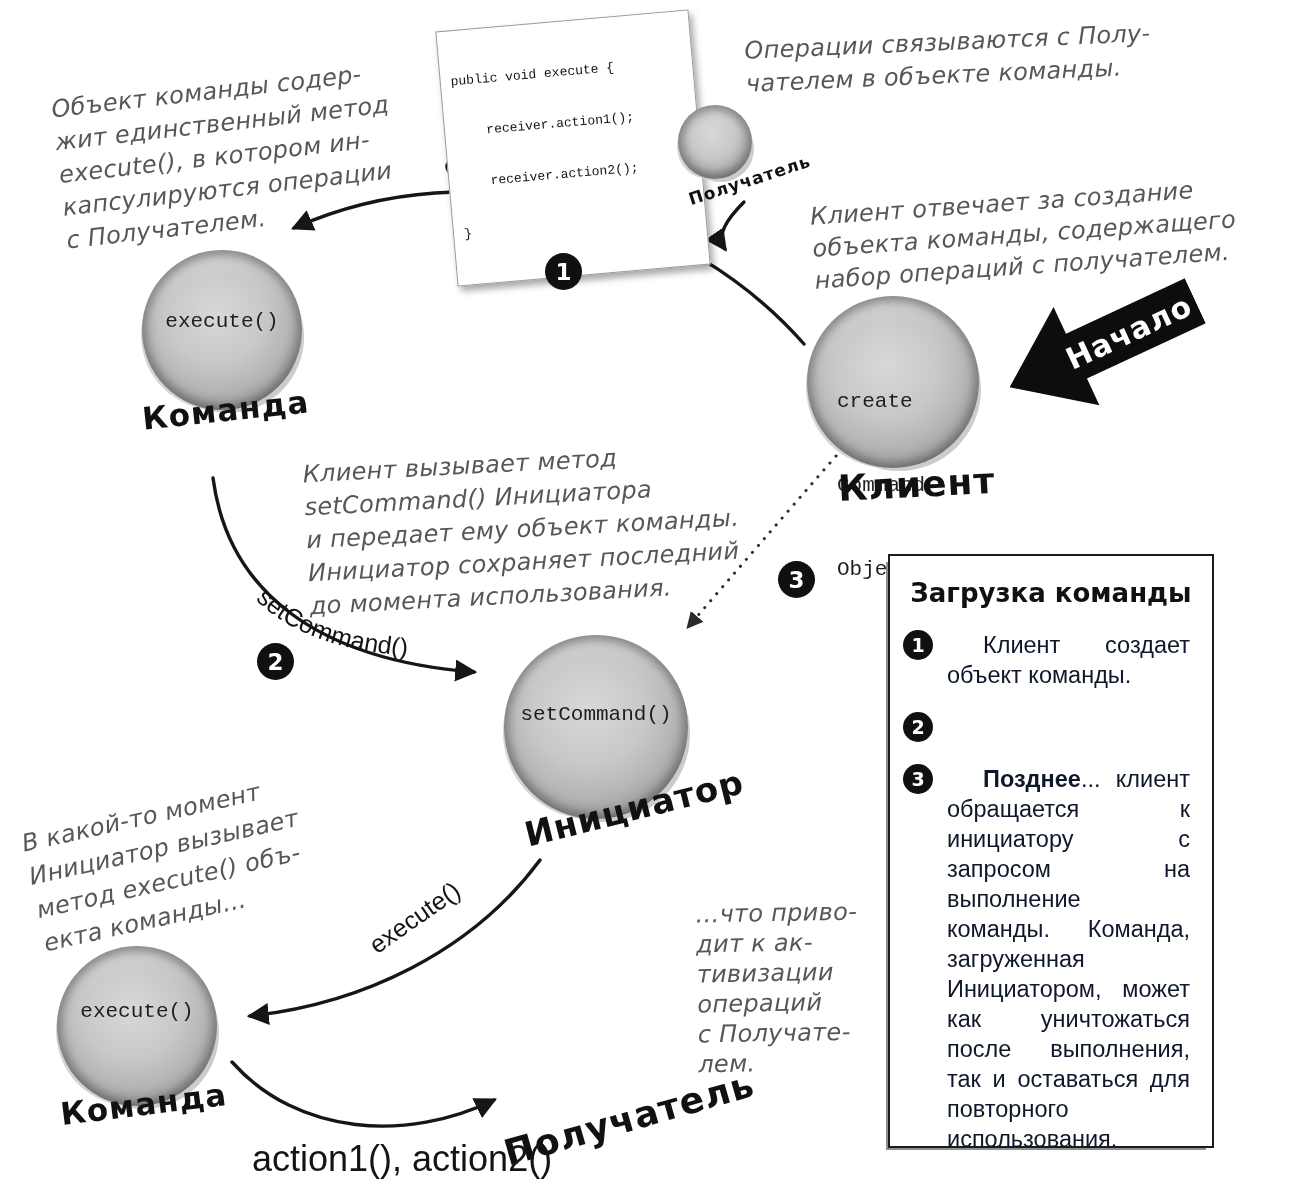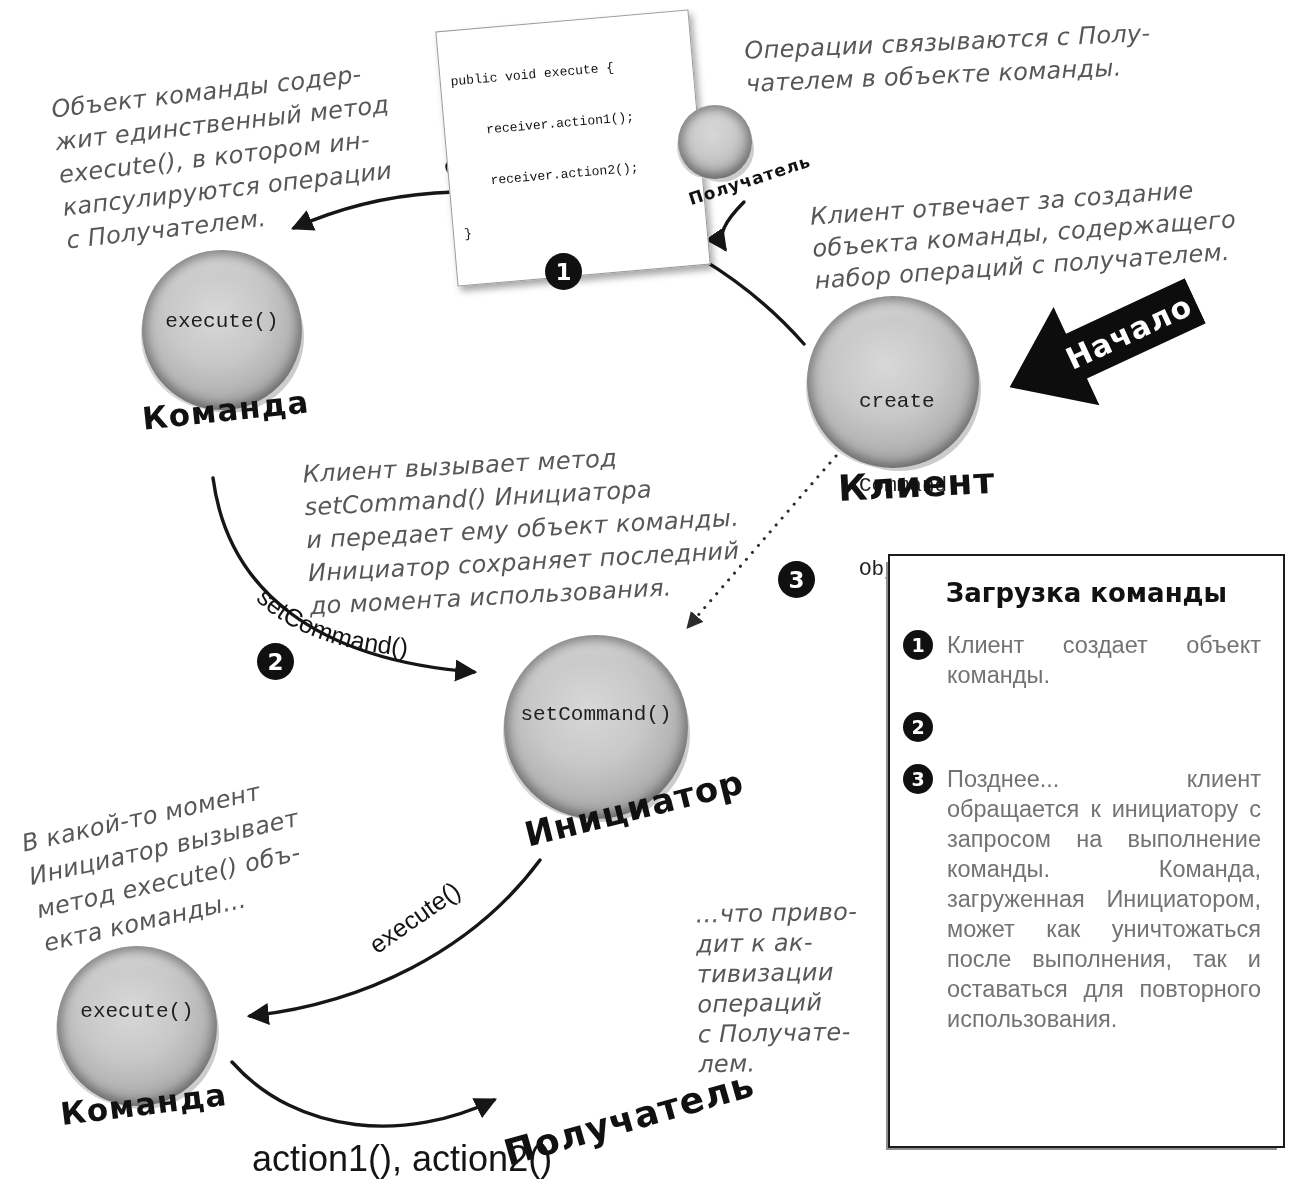--- a/index.html
+++ b/index.html
@@ -34,29 +34,29 @@
   .badge.diagram{width:37px;height:37px;font-size:23px;}
   
   .start-arrow{position:absolute;left:1000px;top:285px;width:205px;height:118px;
       transform:rotate(-25deg);background:#0d0d0d;
       clip-path:polygon(0% 50%, 36% 4%, 36% 29%, 100% 29%, 100% 71%, 36% 71%, 36% 96%);
       display:flex;align-items:center;justify-content:center;padding-left:58px;box-sizing:border-box;}
   .start-arrow span{color:#fff;font:bold 30px "DejaVu Sans",sans-serif;letter-spacing:1px;}
   
   .rot-label{position:absolute;font:25px "Liberation Sans",sans-serif;color:#141414;white-space:nowrap;}
   
-  .panel{position:absolute;left:888px;top:554px;width:397px;height:594px;background:#fff;
+  .panel{position:absolute;left:888px;top:554px;width:326px;height:594px;background:#fff;
          border:2.5px solid #1b1b1b;box-sizing:border-box;box-shadow:-5px 5px 0 -3px #8f8f8f;}
   .panel-title{margin-top:22px;text-align:center;font:bold 26px "DejaVu Sans",sans-serif;color:#111;}
   .panel-item{display:flex;gap:14px;margin:22px 22px 0 13px;}
   .panel-item:first-of-type{margin-top:26px;}
   .badge.panel-b{position:static;flex:0 0 30px;width:30px;height:30px;font-size:19px;}
-  .panel-text{font:23.5px "Liberation Sans",sans-serif;line-height:30px;color:#737373;
+  .panel-text{font:23.5px "Liberation Sans",sans-serif;line-height:30px;color:#0f172a;
               text-align:justify;}
-  .panel-text b{font-weight:normal;}
+  .panel-text b{font-weight:bold;margin-left:36px;}
 </style>
 </head>
 <body>
 
 <div class="canvas">
 
   <svg class="arrows" width="1303" height="1204">
     <defs>
       <marker id="ah" viewBox="0 0 10 10" refX="8.5" refY="5" markerWidth="6.5" markerHeight="6.5" orient="auto">
         <path d="M0 0 L10 5 L0 10 z" fill="#161616"></path>
@@ -136,21 +136,21 @@
 
   <div class="blob" style="left:142px;top:250px;width:160px;height:160px;">
     <div class="blob-code center" style="top:58px;">execute()</div>
   </div>
   <div class="circle-label" style="left:142px;top:392px;font-size:31px;transform:rotate(-6deg);">Команда</div>
 
   <div class="blob" style="left:678px;top:105px;width:74px;height:74px;"></div>
   <div class="circle-label" style="left:686px;top:170px;font-size:17px;transform:rotate(-18deg);">Получатель</div>
 
   <div class="blob" style="left:807px;top:296px;width:172px;height:172px;">
-    <div class="blob-code" style="left:52px;top:36px;">
+    <div class="blob-code" style="left:30px;top:36px;">
       <div>create</div>
       <div>Command</div>
       <div>Object()</div>
     </div>
   </div>
   <div class="circle-label" style="left:838px;top:464px;font-size:36px;transform:rotate(-3deg);">Клиент</div>
 
   <div class="blob" style="left:504px;top:635px;width:184px;height:184px;">
     <div class="blob-code center" style="top:66px;">setCommand()</div>
   </div>

